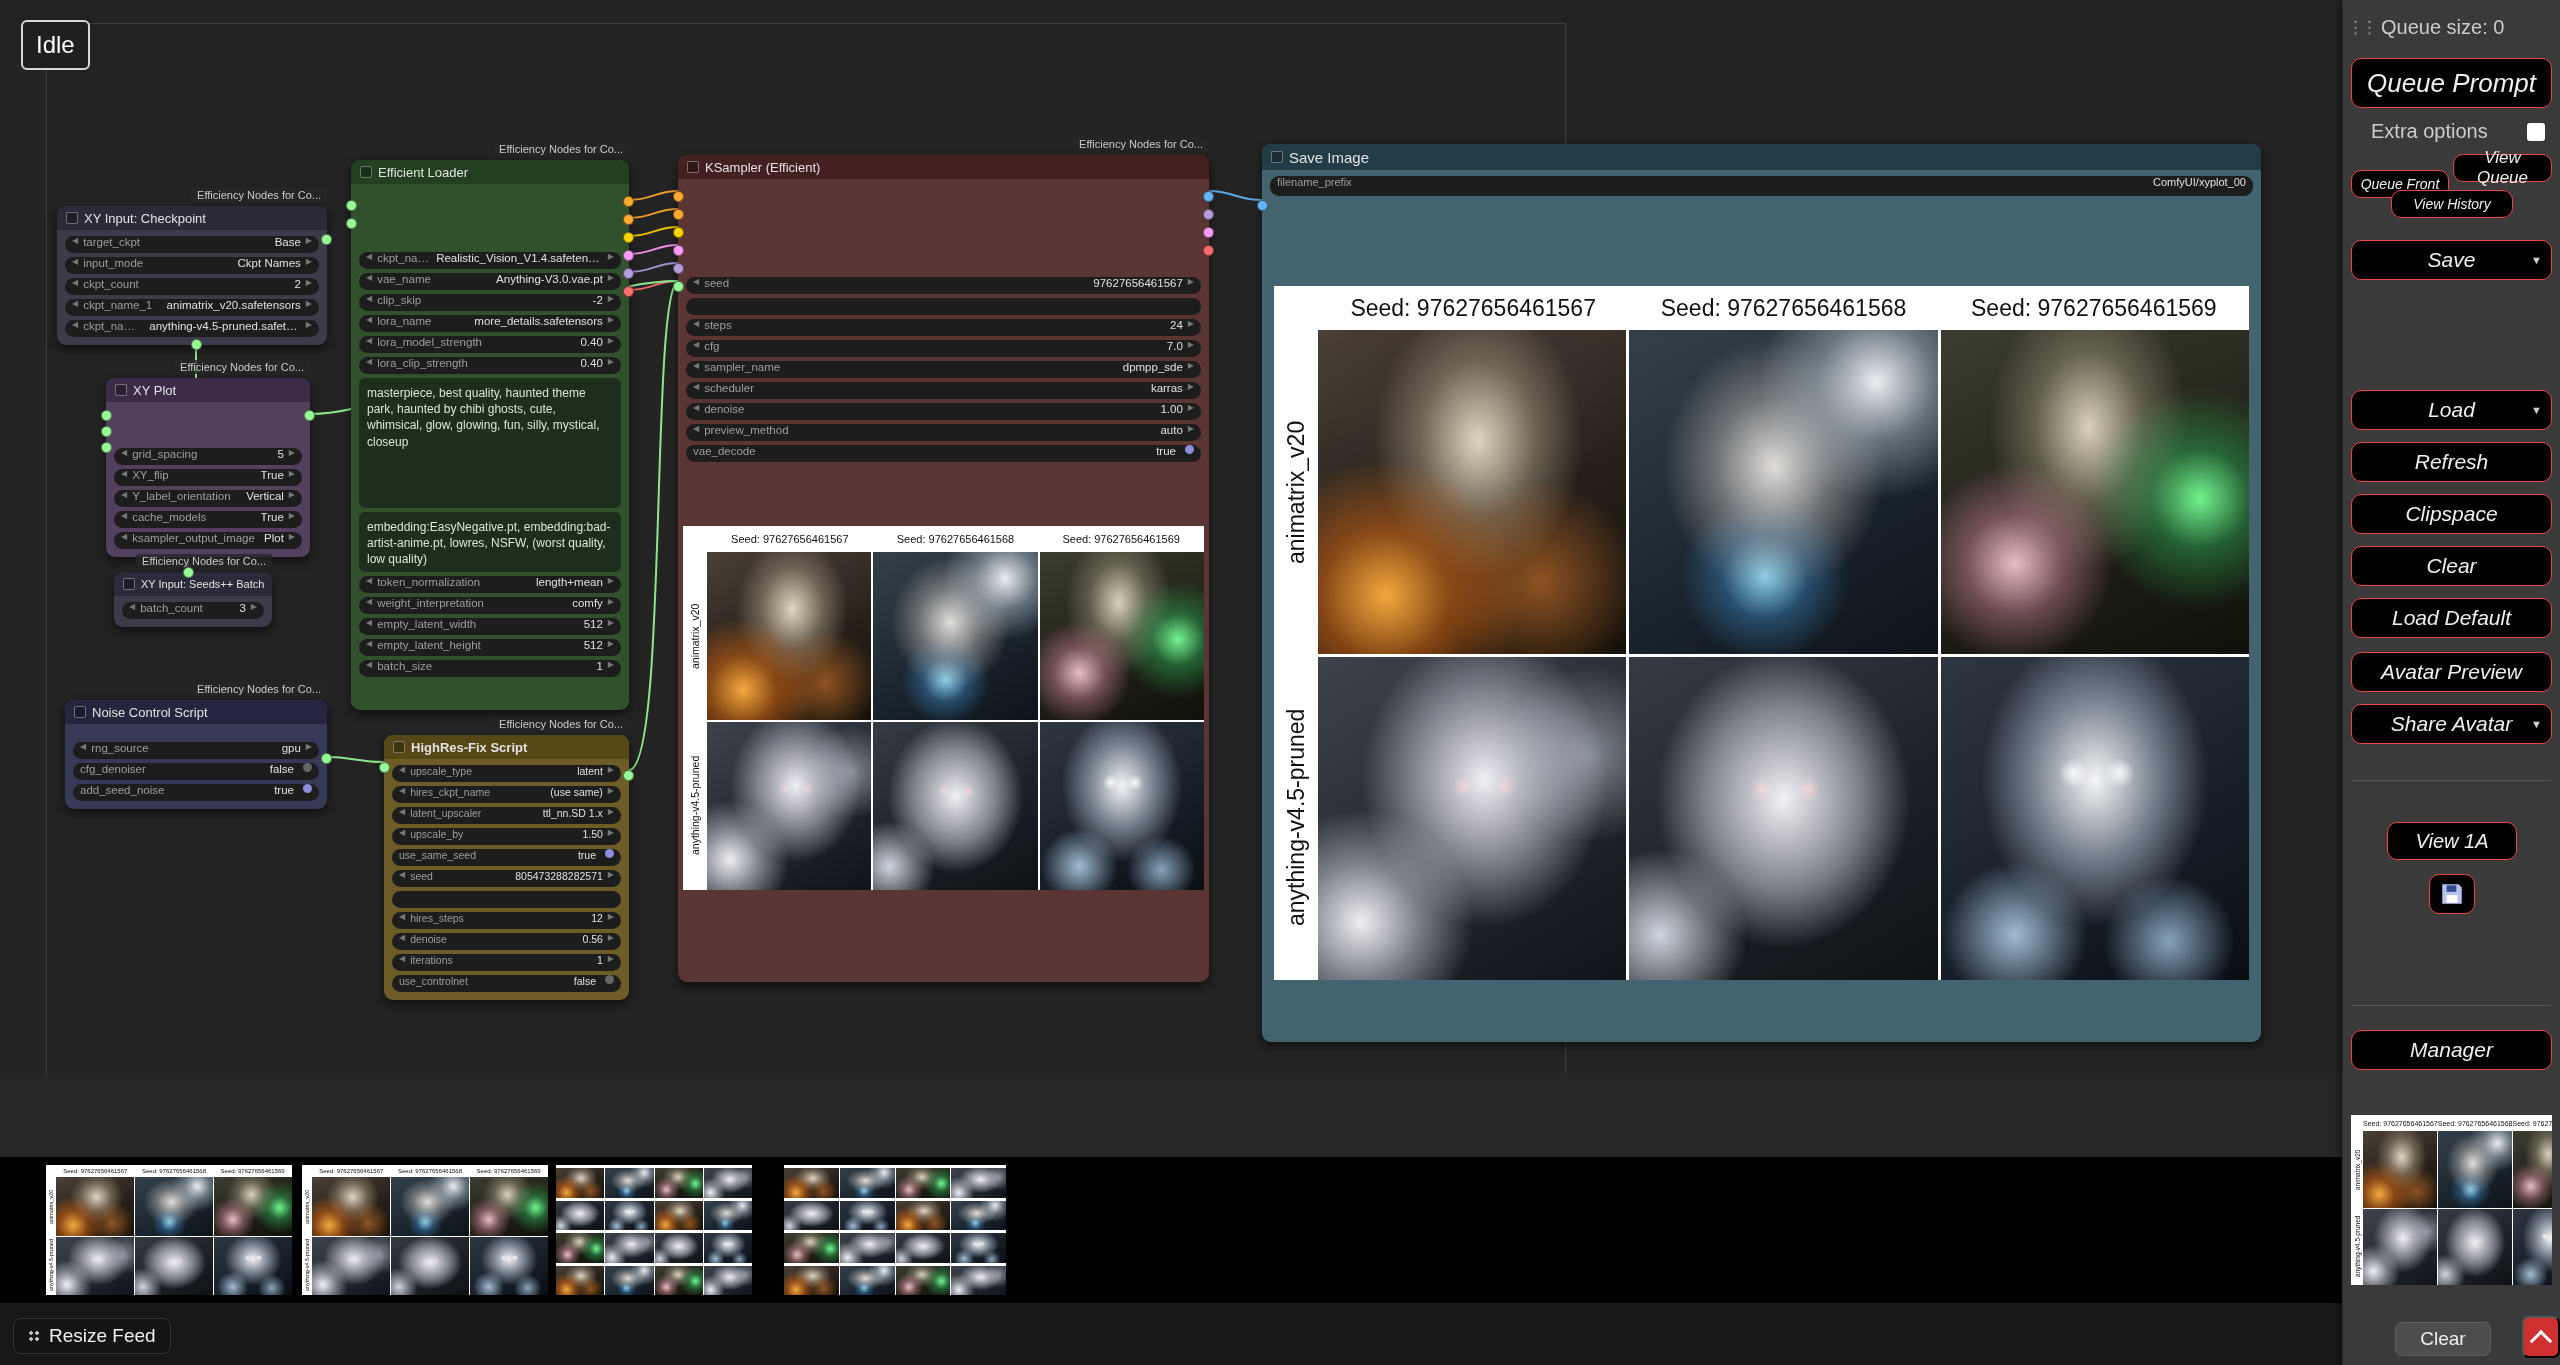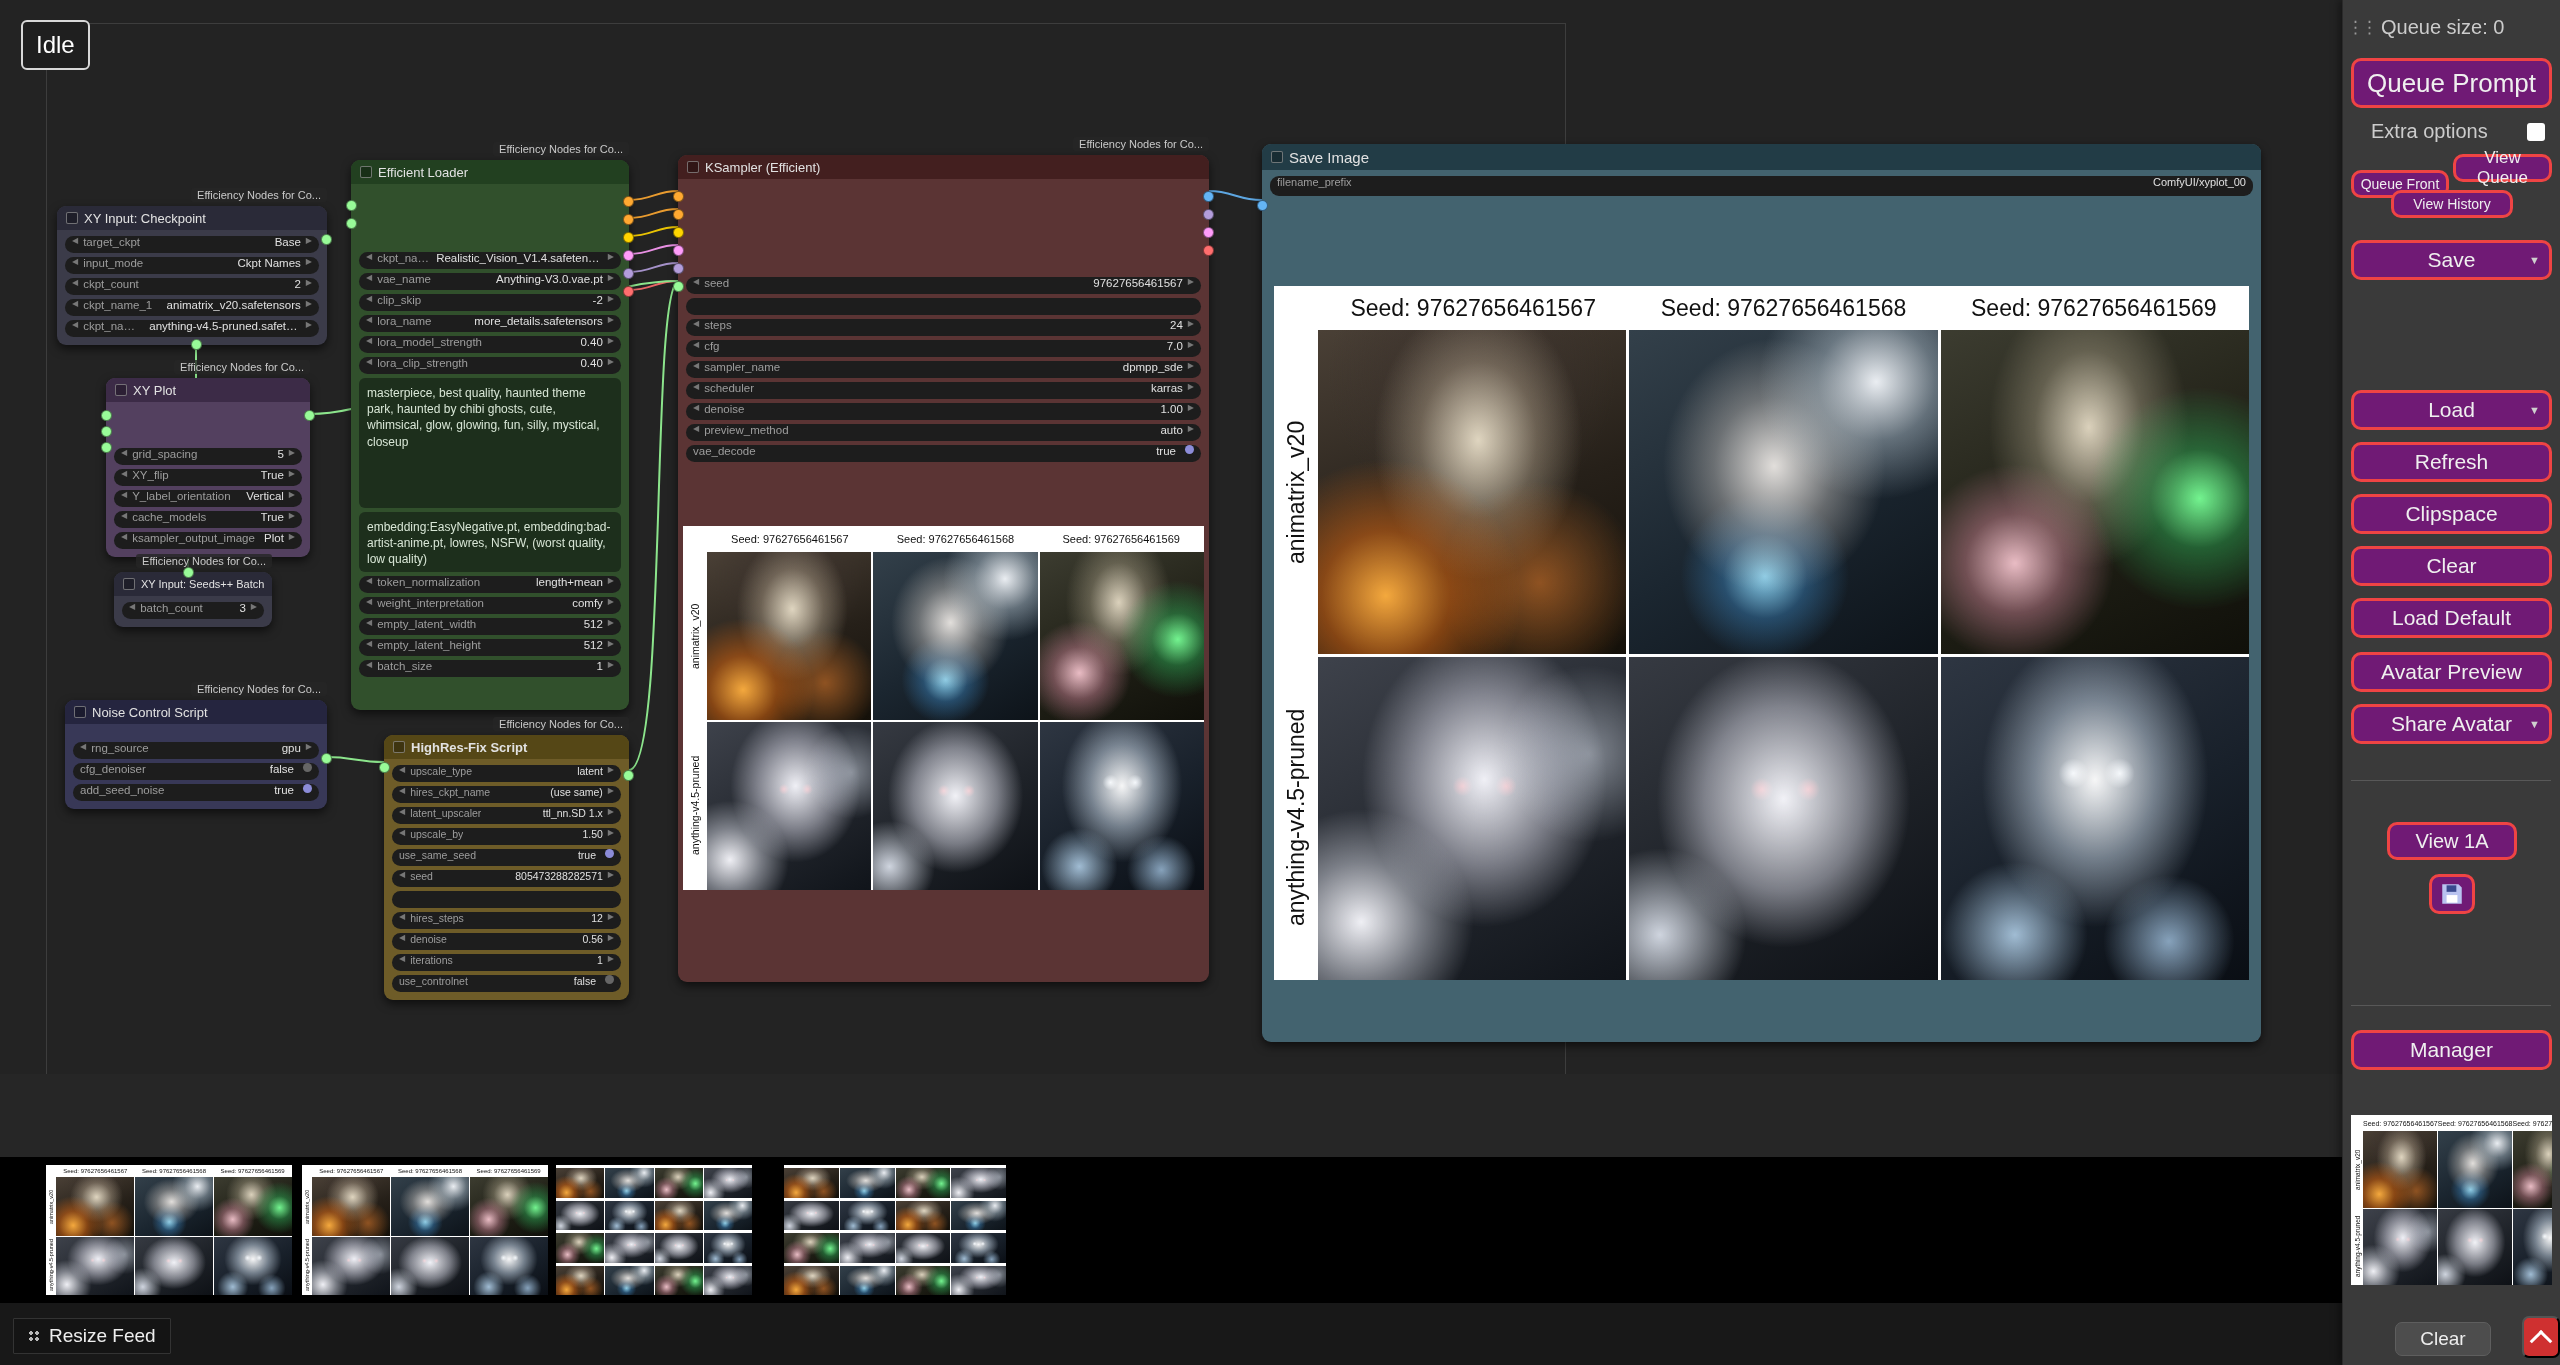--- a/index.html
+++ b/index.html
@@ -89,37 +89,37 @@
     radial-gradient(circle at 58% 36%,rgba(255,255,255,1),transparent 5.5%),
     radial-gradient(circle at 24% 86%,rgba(195,228,255,.8),transparent 20%),
     radial-gradient(circle at 74% 88%,rgba(185,222,255,.7),transparent 18%),
     linear-gradient(150deg,#2e3642,#18202a 55%,#0a0e14);}
   
   .panel{position:absolute;right:0;top:0;width:217px;height:1365px;background:#3a3a3a;border-left:1px solid #2a2a2a;
     z-index:6;box-shadow:-3px 0 8px #0006;}
   .panel .qrow{position:absolute;left:4px;top:16px;width:208px;display:flex;align-items:center;gap:6px;}
   .drag{color:#999;font-size:17px;letter-spacing:-3px;cursor:grab;}
   .qsize{color:#ccc;font-size:20px;}
-  .btn{position:absolute;background:#701a75;border:3px solid #ef4444;border-radius:10px;color:#efefef;
+  .btn{position:absolute;background:#000000;border:1px solid #ef4444;border-radius:10px;color:#efefef;
     font-family:"Liberation Sans",sans-serif;display:flex;align-items:center;justify-content:center;
-    font-size:21px;cursor:pointer;padding:0 4px;}
+    font-size:21px;cursor:pointer;padding:0 4px;font-style:italic;}
   .btn .caret{position:absolute;right:9px;font-size:11px;color:#cfcfcf;}
   .xrow{position:absolute;left:28px;top:120px;width:182px;display:flex;align-items:center;color:#ccc;font-size:20px;}
   .chk{width:18px;height:18px;background:#fff;border-radius:3px;margin-left:auto;margin-right:8px;cursor:pointer;}
   .divider{position:absolute;left:8px;width:200px;height:1px;background:#585858;}
   .floppy-svg{width:26px;height:26px;}
   
   .feed{position:absolute;left:0;top:1157px;width:2343px;height:146px;background:#000;z-index:4;}
   .minigrid{position:absolute;top:8px;height:130px;background:#fff;display:flex;flex-direction:column;overflow:hidden;}
   .mg-strip{height:3px;background:#fff;flex:none;}
   .mg-row{flex:1;display:flex;gap:1px;background:#fff;}
   .mg-row .cell{flex:1;}
   .bottombar{position:absolute;left:0;top:1303px;width:2560px;height:62px;background:#181818;z-index:3;}
   .resize-feed{position:absolute;left:13px;top:1318px;height:36px;padding:0 14px;background:#141414;
-    border:1px solid #333;border-radius:1px;color:#eee;font-size:19px;display:flex;align-items:center;gap:9px;z-index:7;cursor:pointer;}
+    border:1px solid #333;border-radius:8px;color:#eee;font-size:19px;display:flex;align-items:center;gap:9px;z-index:7;cursor:pointer;}
   .dots4{width:12px;height:12px;background-image:radial-gradient(#bbb 1.6px,transparent 1.8px);background-size:6px 6px;}
   .feed-clear{position:absolute;left:2395px;top:1322px;width:96px;height:34px;background:#4d4d4d;border:1px solid #5e5e5e;
     border-radius:7px;color:#eee;font-size:19px;display:flex;align-items:center;justify-content:center;z-index:8;cursor:pointer;}
   .feed-close{position:absolute;left:2522px;top:1316px;width:38px;height:42px;background:#cf3030;border-radius:7px;
     display:flex;align-items:center;justify-content:center;z-index:8;cursor:pointer;}
   .chev-up{width:13px;height:13px;border-top:3px solid #fff;border-left:3px solid #fff;transform:rotate(45deg) translate(3px,3px);}
 </style>
 </head>
 <body>
 

